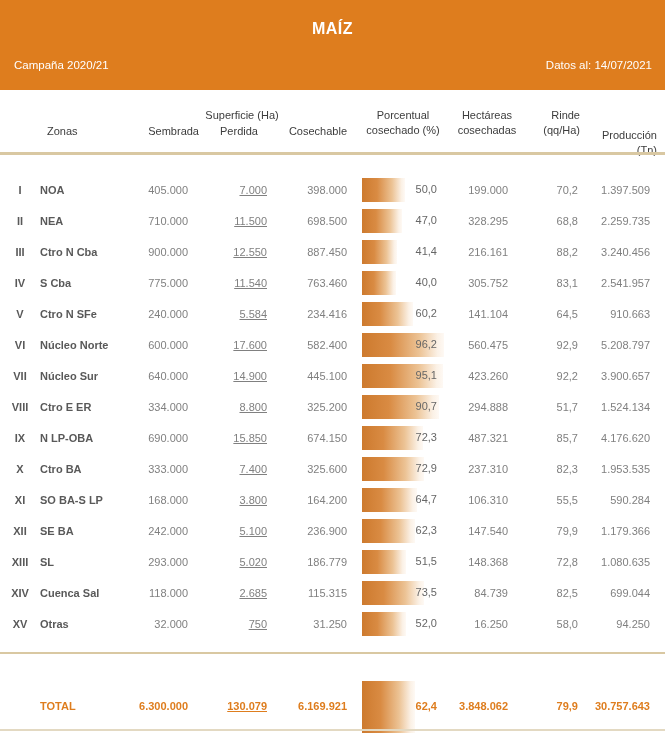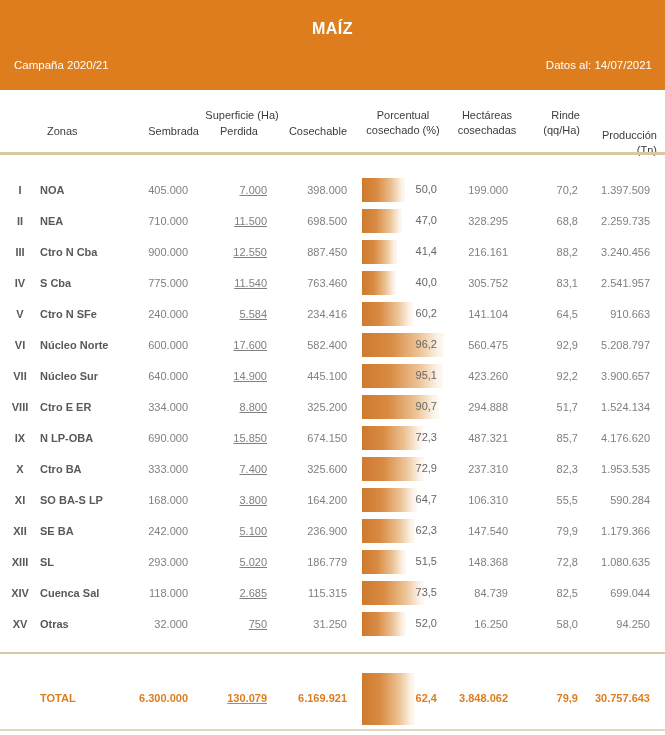--- a/index.html
+++ b/index.html
@@ -46,21 +46,21 @@
   .bar{position:absolute;left:0;top:3.5px;height:24px;
        background:linear-gradient(90deg,#cd7a2e 0%,#d98b43 35%,#ecc395 70%,#fbf1e6 92%,#fef9f4 100%);}
   .pct{position:absolute;right:10px;top:0;height:31px;line-height:31px;
        color:#666;z-index:2;}
   .hect{width:61px;}
   .rinde{width:70px;}
   .prod{width:72px;}
 
   
   .total-row{position:absolute;top:655px;left:0;width:665px;height:75px;
-             box-sizing:border-box;padding-top:12px;display:flex;
+             box-sizing:border-box;padding-top:20px;display:flex;
              font-size:11px;font-weight:bold;color:#DE7D1E;}
   .total-row .c{line-height:63px;height:63px;}
   .total-row .numeral,.total-row .zone{color:#DE7D1E;}
   .total-row .num{color:#DE7D1E;}
   .total-row .barcell{height:63px;}
   .total-row .bar{top:6px;height:52px;}
   .total-row .pct{height:63px;line-height:63px;color:#DE7D1E;font-weight:bold;}
 </style>
 </head>
 <body>

